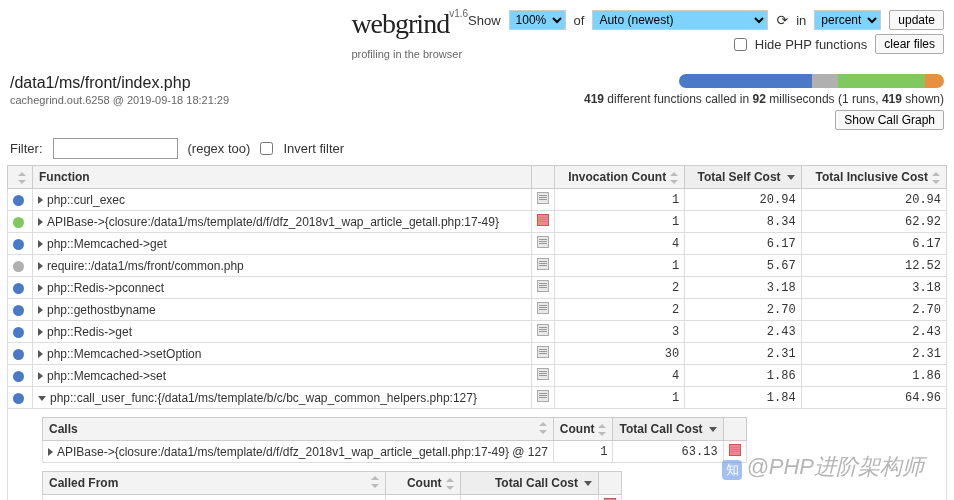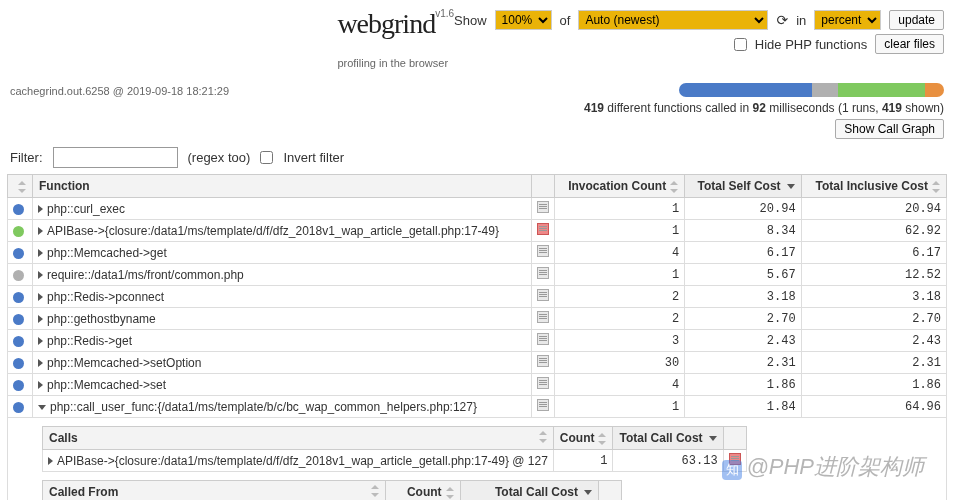--- a/index.html
+++ b/index.html
@@ -1,25 +1,25 @@
 <!DOCTYPE html>
 <html><head>
 <meta charset="utf-8">
 <style>
   * { box-sizing: border-box; margin: 0; padding: 0; }
   body { font-family: Arial, sans-serif; font-size: 12px; color: #333; background: #fff; }
   .header { display: flex; justify-content: flex-end; align-items: flex-start; padding: 8px 10px; }
   .logo-area { }
   .logo { font-family: Georgia, serif; font-size: 28px; letter-spacing: -1px; color: #222; }
   .logo-version { font-size: 10px; color: #666; vertical-align: top; }
-  .logo-sub { font-size: 11px; color: #666; margin-top: 17px; }
+  .logo-sub { font-size: 11px; color: #666; margin-top: 8px; }
   .controls { display: flex; flex-direction: column; align-items: flex-end; gap: 4px; margin-top: 2px; }
   .control-row { display: flex; align-items: center; gap: 8px; font-size: 13px; }
-  select { font-size: 12px; padding: 1px 2px; border: 1px solid #ccc; background: #eab308; }
-  select.auto { width: 190px; }
+  select { font-size: 12px; padding: 1px 2px; border: 1px solid #ccc; background: #7dd3fc; }
+  select.auto { width: 176px; }
   button { font-size: 12px; padding: 2px 8px; border: 1px solid #aaa; background: #f8f8f8; border-radius: 2px; cursor: pointer; }
   .refresh-icon { font-size: 14px; color: #333; cursor: pointer; }
   .info-bar { display: flex; justify-content: space-between; align-items: flex-start; padding: 6px 10px 4px; }
   .info-left { }
   .file-path { font-size: 16px; color: #222; }
   .cache-info { font-size: 11px; color: #666; margin-top: 2px; }
   .info-right { text-align: right; }
   .color-bar { display: flex; width: 265px; height: 14px; border-radius: 7px; overflow: hidden; margin-left: auto; margin-bottom: 4px; }
   .cbar-seg { height: 100%; }
   .seg-blue { background: #4a7ac7; flex: 50; }
@@ -82,20 +82,21 @@
     <div class="control-row">
       <input type="checkbox" style="">
       <span>Hide PHP functions</span>
       <button>clear files</button>
     </div>
   </div>
 </div>
 
 <div class="info-bar">
   <div class="info-left">
+    <div class="file-path">/data1/ms/front/index.php</div>
     <div class="cache-info">cachegrind.out.6258 @ 2019-09-18 18:21:29</div>
   </div>
   <div class="info-right">
     <div class="color-bar">
       <div class="cbar-seg seg-blue"></div>
         <div class="cbar-seg seg-gray"></div>
         <div class="cbar-seg seg-green"></div>
         <div class="cbar-seg seg-orange"></div>
     </div>
     <div class="stats">

